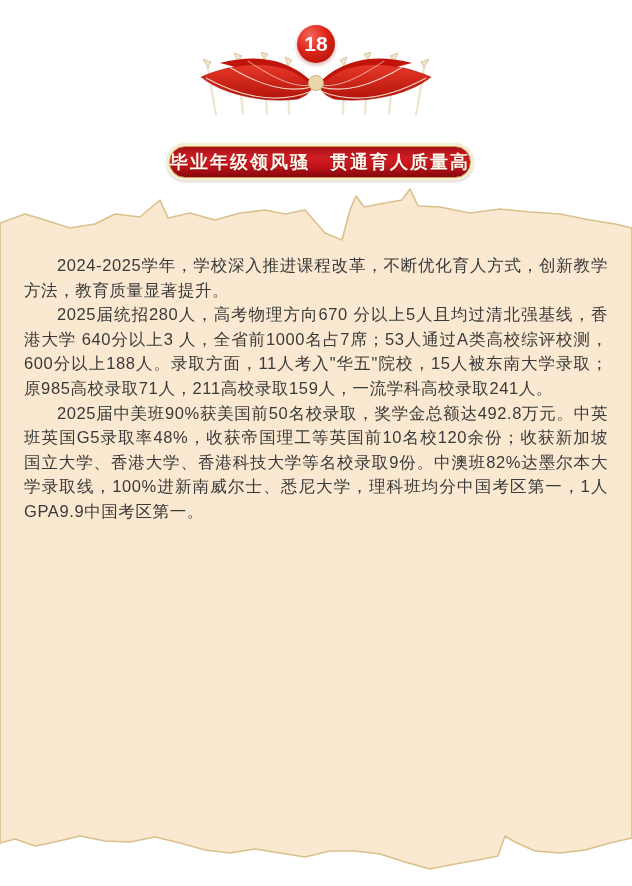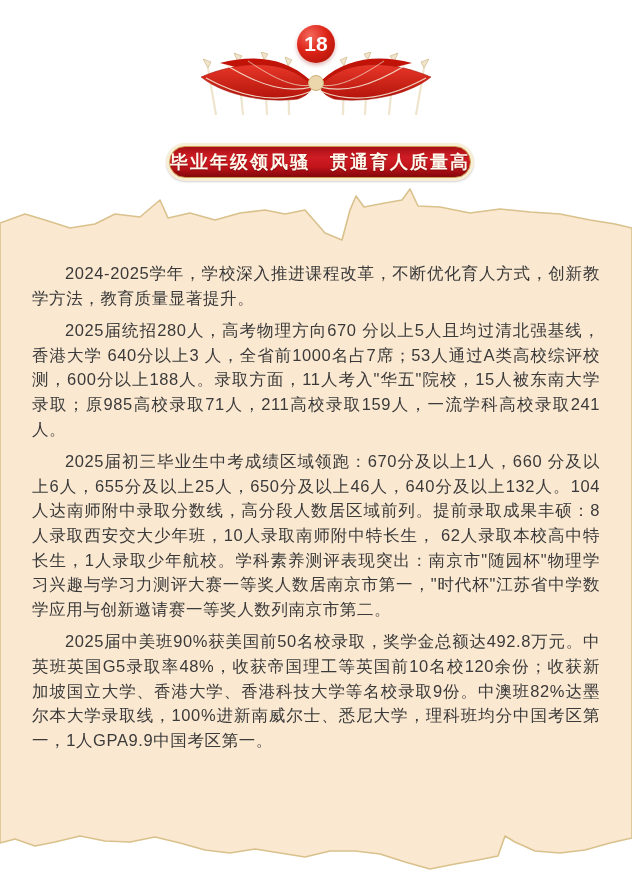--- a/index.html
+++ b/index.html
@@ -31,21 +31,21 @@
   }
   .banner-text {
     color:#fff8ec; font-weight:bold; font-size:18px; letter-spacing:2px;
     white-space:nowrap; text-shadow:0 1px 1px rgba(90,0,0,.55);
   }
   
   .panel-svg { position:absolute; left:0; top:185px; width:632px; height:700px; }
   
   .article { position:absolute; left:24px; top:253px; width:584px; color:#3a3a3a; }
   .article p {
-    margin:8px; font-size:16.5px; line-height:24.6px; letter-spacing:0.6px;
+    margin:0; font-size:16.5px; line-height:24.6px; letter-spacing:0.6px;
     text-align:justify; text-indent:2em; font-weight:500;
   }
 </style>
 </head>
 <body>
 
 <div class="page">
 
   <div class="badge">
     <span>18</span>
@@ -93,17 +93,16 @@
              L560,29 L590,35 L615,39 L632,43
              L632,653 L610,658 L585,665 L560,668 L535,666 L515,657 L505,651 L498,671
              L478,675 L455,679 L430,684 L405,677 L380,669 L355,666 L330,666 L305,672
              L280,668 L255,664 L230,668 L205,665 L180,658 L155,652 L130,657 L105,656
              L80,651 L55,657 L35,661 L15,654 L0,658 Z" fill="#fbe8d1" stroke="#d9c18c" stroke-width="1.6" stroke-linejoin="round"></path>
   </svg>
 
   <div class="article">
     <p>2024-2025学年，学校深入推进课程改革，不断优化育人方式，创新教学方法，教育质量显著提升。</p>
     <p>2025届统招280人，高考物理方向670 分以上5人且均过清北强基线，香港大学 640分以上3 人，全省前1000名占7席；53人通过A类高校综评校测，600分以上188人。录取方面，11人考入"华五"院校，15人被东南大学录取；原985高校录取71人，211高校录取159人，一流学科高校录取241人。</p>
-    <p>2025届初三毕业生中考成绩区域领跑：670分及以上1人，660 分及以上6人，655分及以上25人，650分及以上46人，640分及以上132人。104人达南师附中录取分数线，高分段人数居区域前列。提前录取成果丰硕：8人录取西安交大少年班，10人录取南师附中特长生， 62人录取本校高中特长生，1人录取少年航校。学科素养测评表现突出：南京市"随园杯"物理学习兴趣与学习力测评大赛一等奖人数居南京市第一，"时代杯"江苏省中学数学应用与创新邀请赛一等奖人数列南京市第二。</p>
     <p>2025届中美班90%获美国前50名校录取，奖学金总额达492.8万元。中英班英国G5录取率48%，收获帝国理工等英国前10名校120余份；收获新加坡国立大学、香港大学、香港科技大学等名校录取9份。中澳班82%达墨尔本大学录取线，100%进新南威尔士、悉尼大学，理科班均分中国考区第一，1人GPA9.9中国考区第一。</p>
   </div>
 
 </div>
 
 </body></html>

